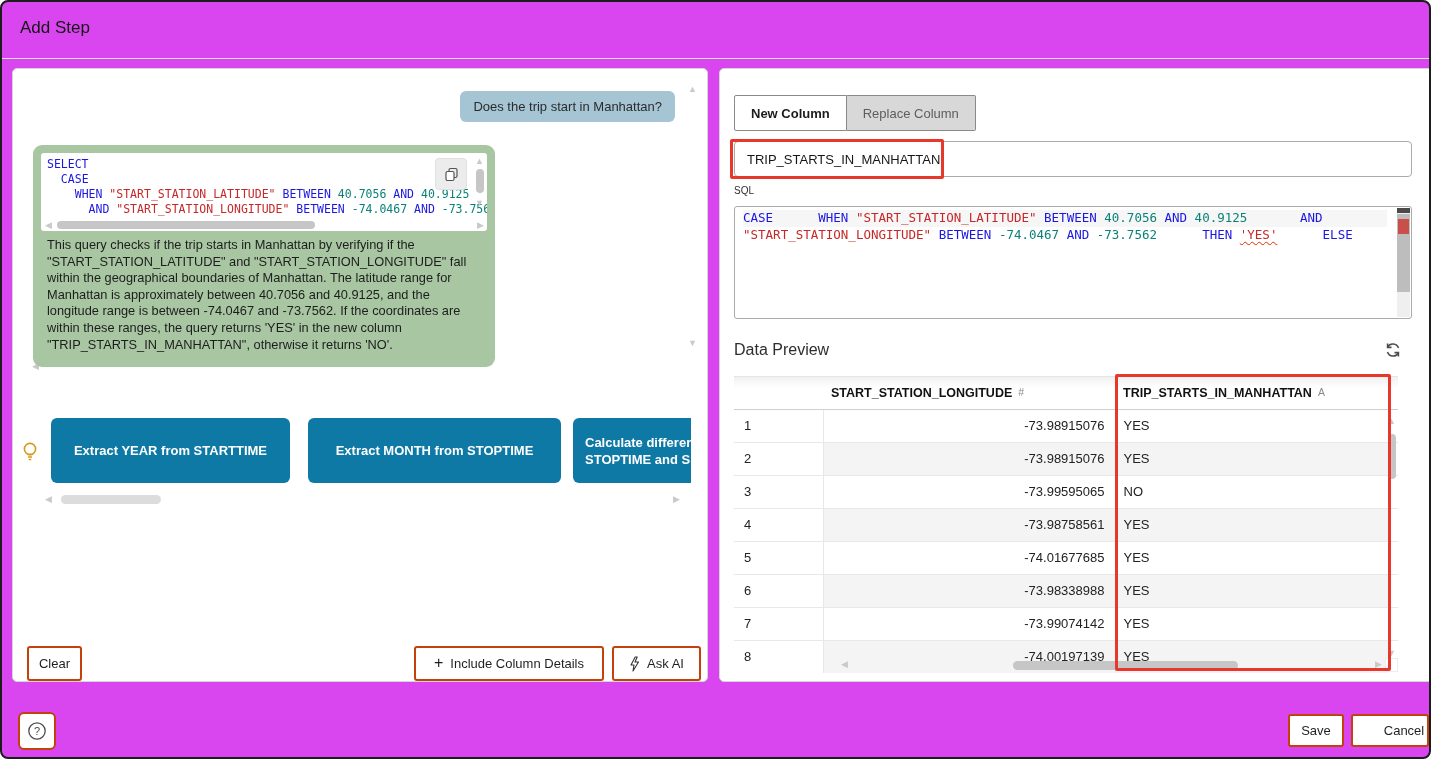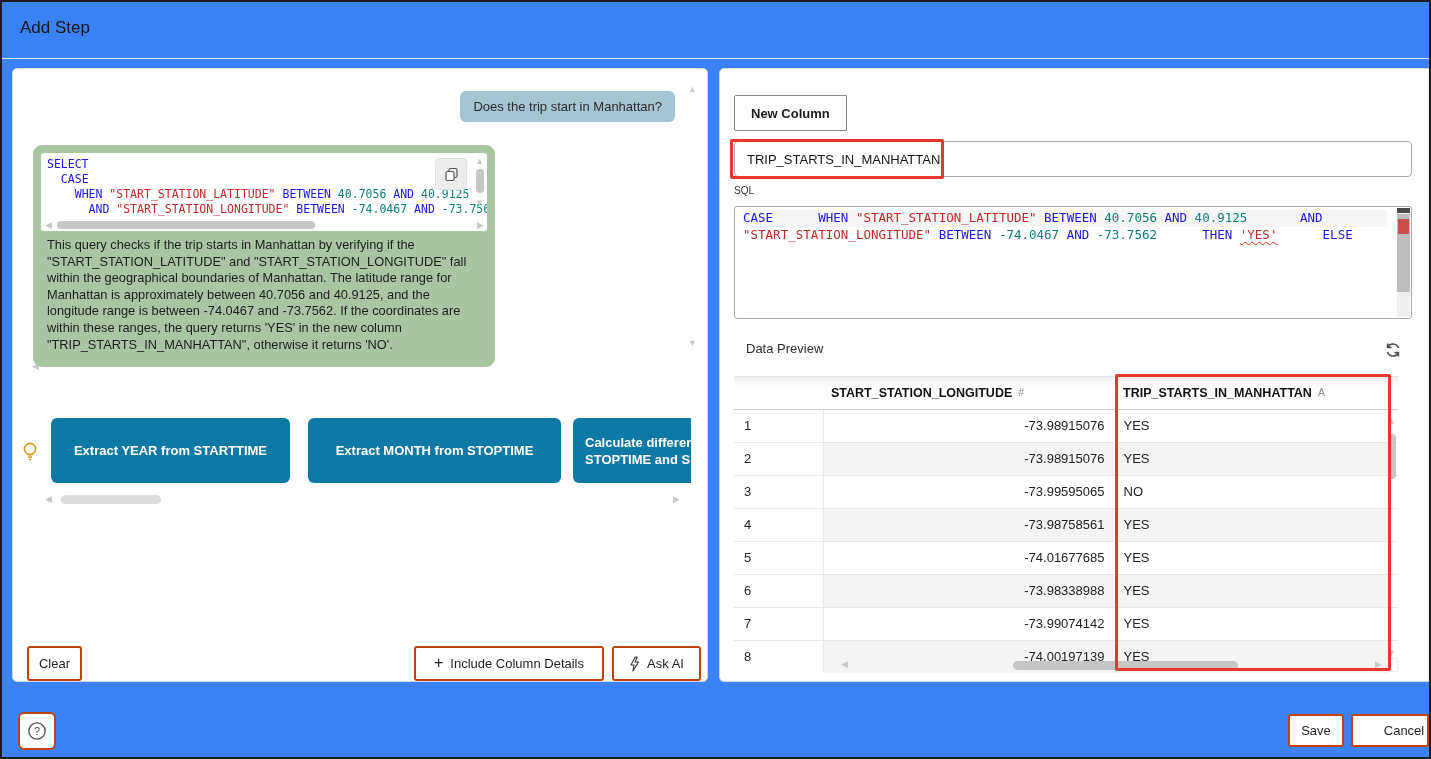--- a/index.html
+++ b/index.html
@@ -1,21 +1,21 @@
 <!DOCTYPE html>
 <html><head>
 <meta charset="utf-8">
 <style>
   * { margin:0; padding:0; box-sizing:border-box; }
   html,body { background:#fff; }
   body { font-family:"Liberation Sans", sans-serif; color:#1f1f1f; }
 
   .window {
     position:relative; width:1431px; height:759px;
-    border:2px solid #1c1c1c; border-radius:0; background:#3b82f6; overflow:hidden;
+    border:2px solid #1c1c1c; border-radius:8px; background:#d946ef; overflow:hidden;
   }
 
   
   .title { position:absolute; left:18px; top:16px; font-size:17px; color:#161616; }
   .header-divider { position:absolute; left:0; top:56px; width:100%; height:1px; background:#e3e3e3; }
 
   
   .panel { position:absolute; top:66px; height:614px; border:1px solid #d6d6d6; border-radius:5px; background:#fff; overflow:hidden; }
   .panel-left  { left:10px;  width:696px; }
   .panel-right { left:717px; width:764px; }
@@ -106,21 +106,21 @@
     border:1px solid #ababab; border-radius:3px; background:#fff; overflow:hidden;
   }
   .sql-editor .code-lines { position:absolute; left:0; top:3px; padding:0 8px; right:16px; }
   .sql-editor .cl { white-space:pre-wrap; font-family:"DejaVu Sans Mono", monospace; font-size:12.5px; line-height:16.5px; }
   .sql-editor .cl:first-child { background:#f6f6f6; }
   .sql-gutter { position:absolute; right:1px; top:1px; width:13px; height:109px; background:#efefef; }
   .sql-gutter .gbar  { position:absolute; left:0; top:0; width:13px; height:5px; background:#4a4a4a; }
   .sql-gutter .gthumb{ position:absolute; left:0; top:6px; width:13px; height:78px; background:#bdbdbd; }
   .sql-gutter .gmark { position:absolute; left:1px; top:11px; width:11px; height:15px; background:#c9504a; }
 
-  .preview-label { position:absolute; left:26px; top:272px; font-size:13px; color:#2e2e2e; }
+  .preview-label { position:absolute; left:14px; top:272px; font-size:16px; color:#2e2e2e; }
   .refresh-btn { position:absolute; left:660px; top:268px; width:26px; height:26px; background:none; border:none; cursor:pointer; display:flex; align-items:center; justify-content:center; }
 
   .tablewrap { position:absolute; left:14px; top:307px; width:664px; height:297px; overflow:hidden; border-top:1px solid #e4e4e4; }
   table.preview { border-collapse:collapse; table-layout:fixed; width:664px; }
   table.preview col.c-n    { width:89px; }
   table.preview col.c-lon  { width:292px; }
   table.preview col.c-trip { width:273px; }
   table.preview col.c-sp   { width:10px; }
   table.preview th {
     height:32px; font-size:12.5px; font-weight:bold; color:#111; text-align:left;
@@ -221,20 +221,21 @@
           </svg>
       </span>
       <span>Ask AI</span>
     </button>
   </div>
 
   <div class="panel panel-right">
 
     <div class="tabs">
       <div class="tab tab-active">New Column</div>
+      <div class="tab tab-inactive">Replace Column</div>
     </div>
 
     <input class="colname-input" value="TRIP_STARTS_IN_MANHATTAN" style="">
     <div class="red-box red-box-input"></div>
 
     <div class="sql-label">SQL</div>
     <div class="sql-editor">
       <div class="code-lines">
           <div class="cl"><span class="kw">CASE</span><span class="pl">      </span><span class="kw">WHEN</span><span class="pl"> </span><span class="id">"START_STATION_LATITUDE"</span><span class="pl"> </span><span class="kw">BETWEEN</span><span class="pl"> </span><span class="num">40.7056</span><span class="pl"> </span><span class="kw">AND</span><span class="pl"> </span><span class="num">40.9125</span><span class="pl">       </span><span class="kw">AND</span></div>
           <div class="cl"><span class="id">"START_STATION_LONGITUDE"</span><span class="pl"> </span><span class="kw">BETWEEN</span><span class="pl"> </span><span class="num">-74.0467</span><span class="pl"> </span><span class="kw">AND</span><span class="pl"> </span><span class="num">-73.7562</span><span class="pl">      </span><span class="kw">THEN</span><span class="pl"> </span><span class="str sq">'YES'</span><span class="pl">      </span><span class="kw">ELSE</span></div>

